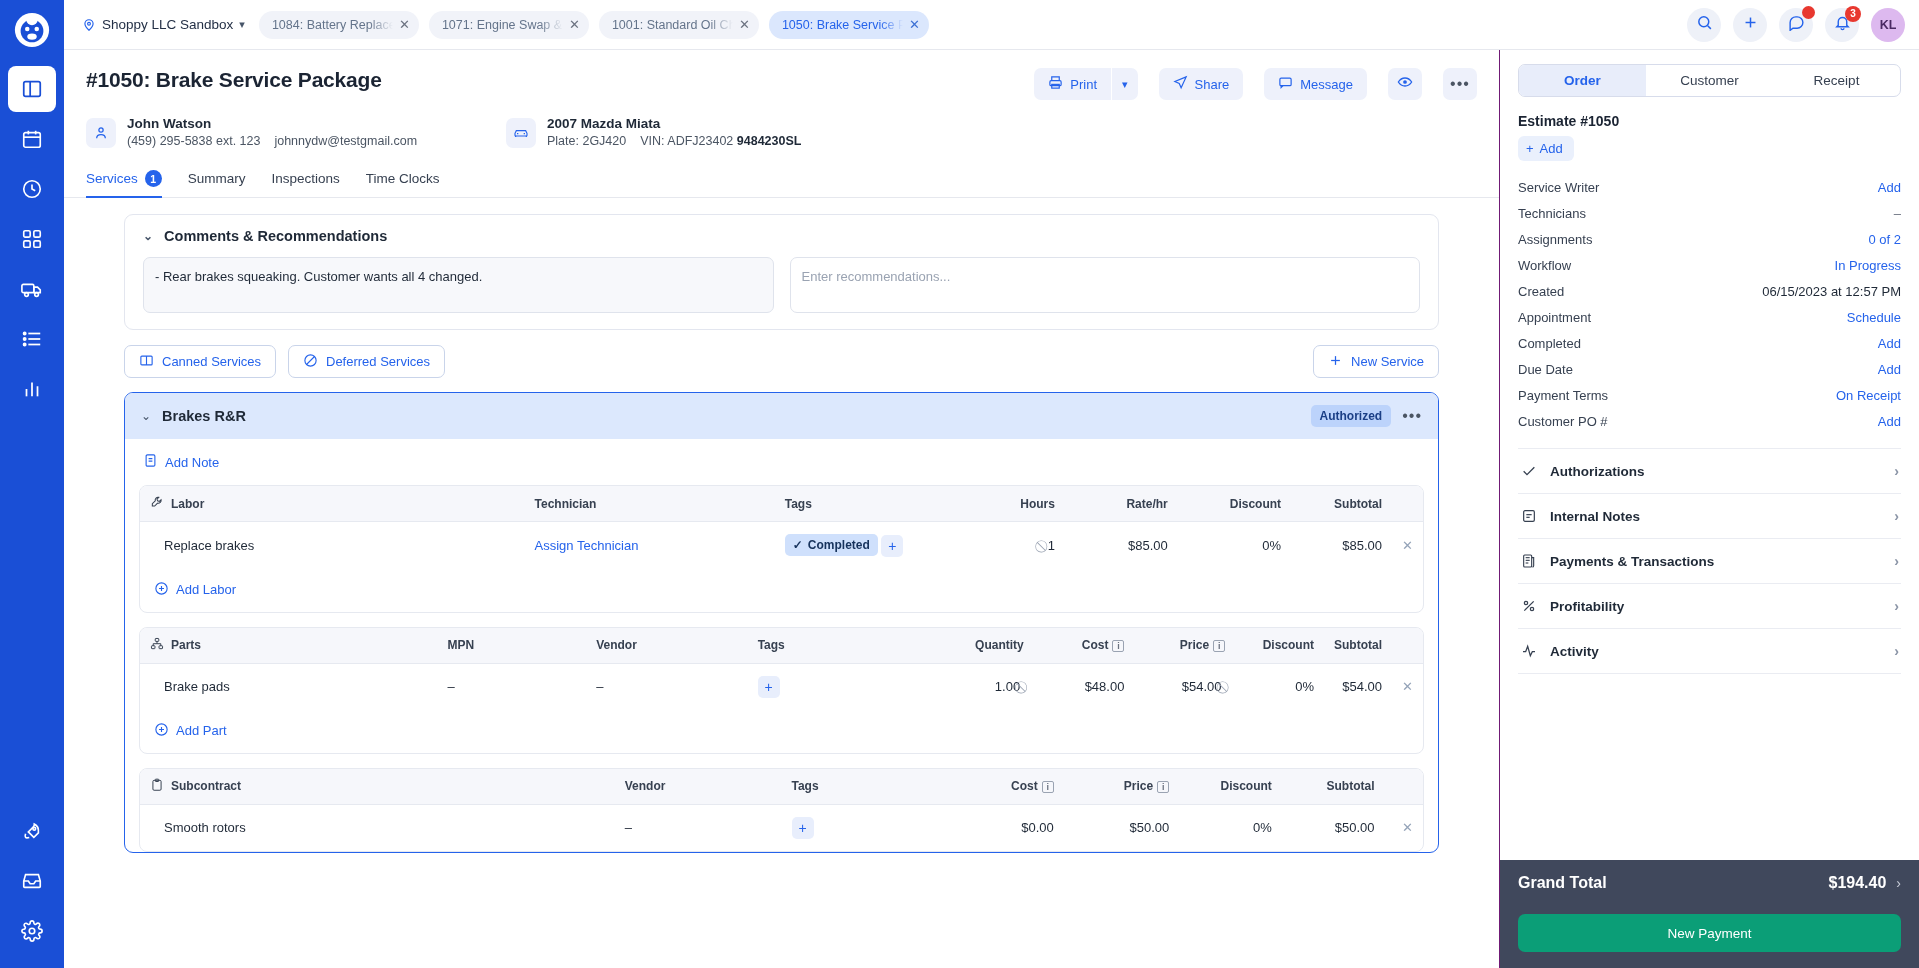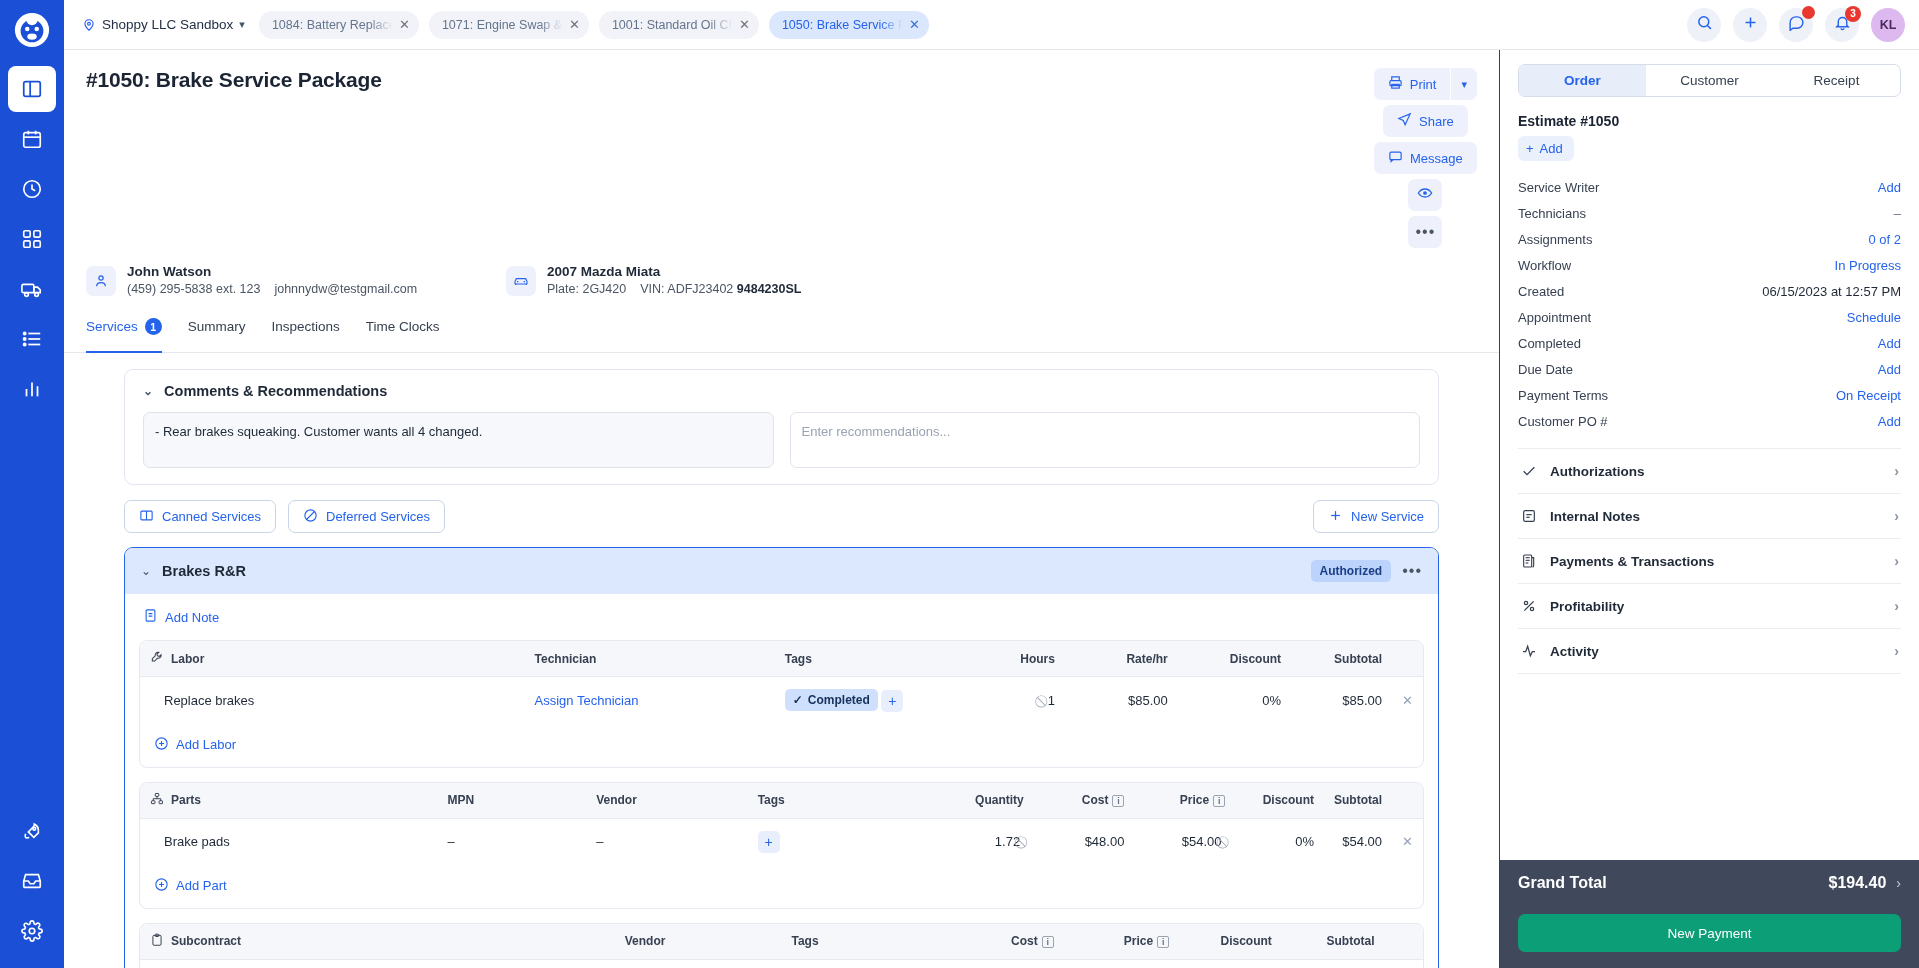--- a/index.html
+++ b/index.html
@@ -90,21 +90,21 @@
 
   
   .body-split { display: flex; flex: 1; min-height: 0; }
   .work-area { flex: 1; min-width: 0; background: #fff; display: flex; flex-direction: column; }
 
   
   .order-head { padding: 18px 22px 0 22px; }
   .order-head-row { display: flex; align-items: flex-start; }
   .order-title { font-size: 21px; font-weight: 700; color: #1b2433; letter-spacing: -0.2px; }
   .order-title .num { font-weight: 700; }
-  .head-btns { margin-left: auto; display: flex; align-items: center; gap: 5px; flex-direction: column; }
+  .head-btns { margin-left: auto; display: flex; align-items: center; gap: 21px; }
   .pill-btn {
     height: 32px; padding: 0 14px; border-radius: 7px; background: #eef1fb;
     color: #2563eb; font-size: 13px; font-weight: 500;
     display: flex; align-items: center; gap: 7px; cursor: pointer; border: none;
     font-family: inherit;
   }
   .pill-btn svg { width: 15px; height: 15px; }
   .split-btn { display: flex; align-items: stretch; gap: 1px; }
   .split-btn .pill-btn:first-child { border-radius: 7px 0 0 7px; }
   .split-btn .pill-btn:last-child { border-radius: 0 7px 7px 0; padding: 0 10px; }
@@ -126,21 +126,21 @@
   .ent-name { font-size: 13.5px; font-weight: 600; color: #1f2937; margin-bottom: 3px; }
   .ent-sub { font-size: 12.5px; color: #4b5563; display: flex; gap: 14px; }
   .ent-sub .b { font-weight: 700; color: #1f2937; }
 
   
   .tabs-row {
     display: flex; gap: 26px; padding: 0 22px; margin-top: 16px;
     border-bottom: 1px solid #e6e8ee;
   }
   .tab {
-    display: flex; align-items: center; gap: 7px; padding: 6px 0 16px 0;
+    display: flex; align-items: center; gap: 7px; padding: 6px 0 9px 0;
     font-size: 13.5px; color: #374151; cursor: pointer;
     border-bottom: 2.5px solid transparent; margin-bottom: -1px;
   }
   .tab.active { color: #2563eb; border-bottom-color: #2563eb; font-weight: 500; }
   .tab-count {
     min-width: 17px; height: 17px; border-radius: 9px; background: #2563eb; color: #fff;
     font-size: 10.5px; font-weight: 700;
     display: flex; align-items: center; justify-content: center; padding: 0 5px;
   }
 
@@ -710,21 +710,21 @@
                     <th style="width:3%"></th>
                   </tr>
                 </thead>
                 <tbody>
                   <tr>
                     <td class="l" style="padding-left:24px">Brake pads</td>
                     <td class="l muted">–</td>
                     <td class="l muted">–</td>
                     <td class="l"><span class="plus-chip">+</span></td>
                     <td class="muted">
-                      <span>1.72</span>
+                      <span>1.00</span>
                       <span class="eye-off">⃠</span>
                     </td>
                     <td>$48.00</td>
                     <td class="muted">
                       <span>$54.00</span>
                       <span class="eye-off">⃠</span>
                     </td>
                     <td class="muted">0%</td>
                     <td>$54.00</td>
                     <td><span class="row-x">✕</span></td>

